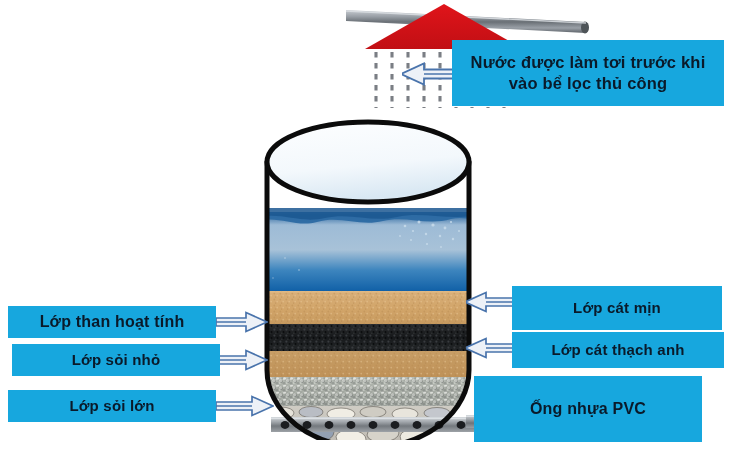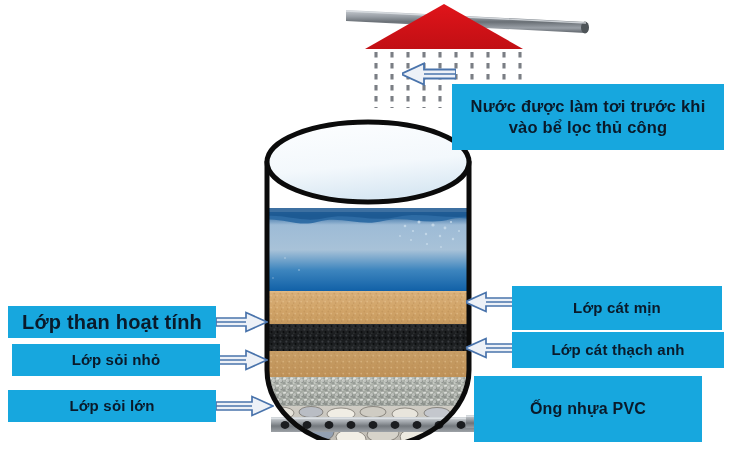--- a/index.html
+++ b/index.html
@@ -22,22 +22,22 @@
     color: #0A1A2A;
     font-weight: bold;
     display: flex;
     align-items: center;
     justify-content: center;
     text-align: center;
     line-height: 1.25;
     letter-spacing: .2px;
   }
 
-  .lb-top      { left: 452px; top: 40px;  width: 272px; height: 66px;  font-size: 16.5px; padding: 0 10px; margin-top: 44px; }
-  .lb-carbon   { left: 8px;   top: 306px; width: 208px; height: 32px;  font-size: 20px; }
+  .lb-top      { left: 452px; top: 40px;  width: 272px; height: 66px;  font-size: 16.5px; padding: 0 10px; }
+  .lb-carbon   { left: 8px;   top: 306px; width: 208px; height: 32px;  font-size: 16px; }
   .lb-gravelsm { left: 12px;   top: 344px; width: 208px; height: 32px;  font-size: 15px; }
   .lb-gravellg { left: 8px;   top: 390px; width: 208px; height: 32px;  font-size: 15px; text-align: center; }
   .lb-finesand { left: 512px; top: 286px; width: 210px; height: 44px;  font-size: 15px; }
   .lb-quartz   { left: 512px; top: 332px; width: 212px; height: 36px;  font-size: 15px; }
   .lb-pvc      { left: 474px; top: 376px; width: 228px; height: 66px;  font-size: 16px; }
 
   
   .arrow { position: absolute; }
 
   

